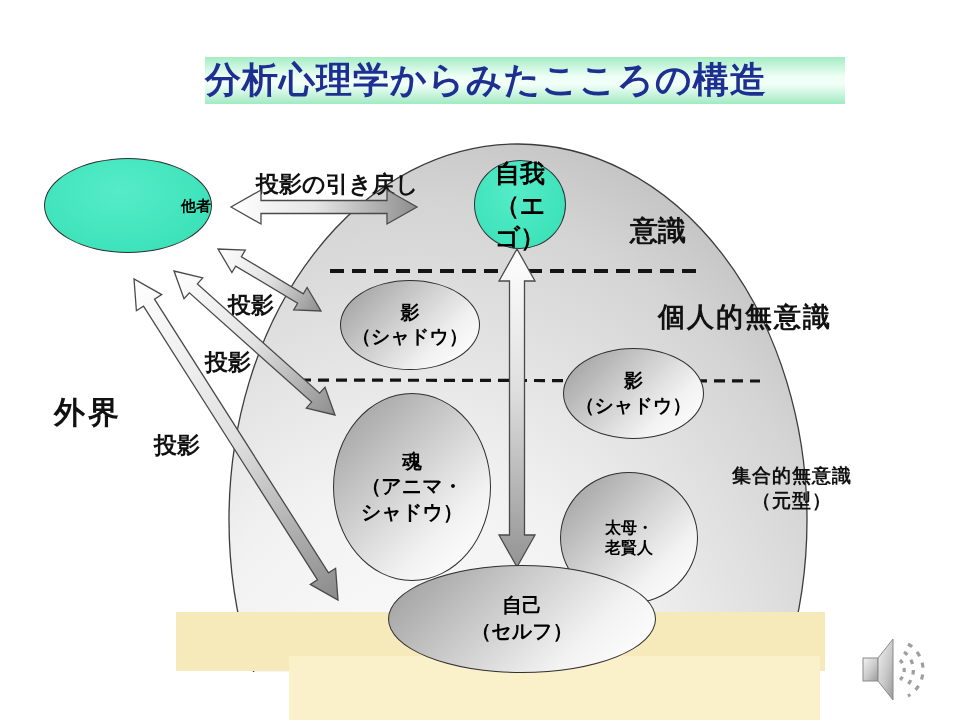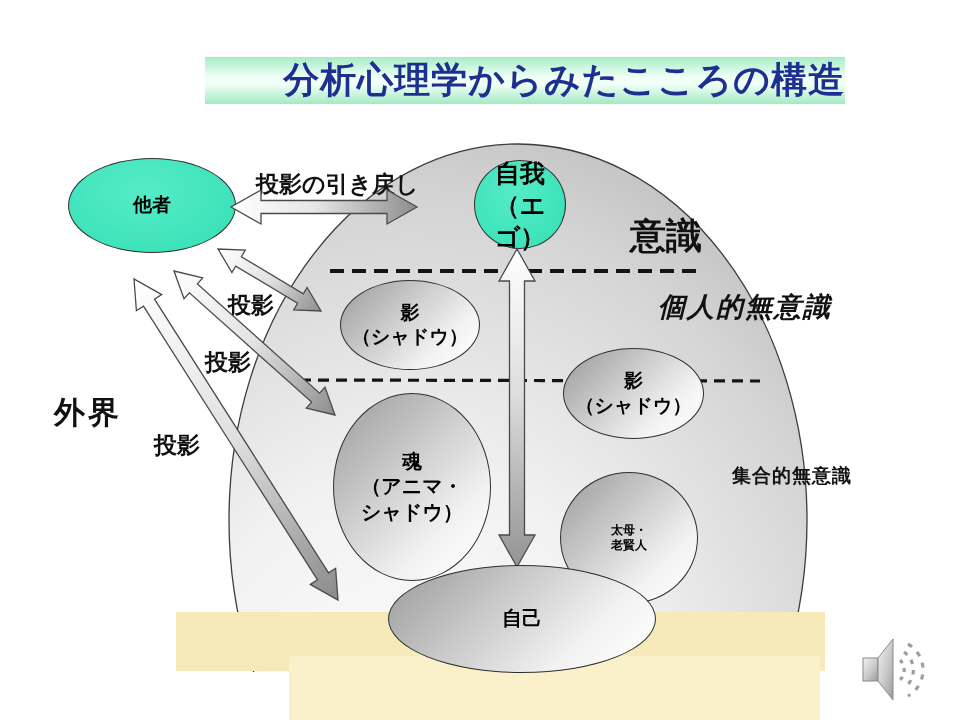--- a/index.html
+++ b/index.html
@@ -5,50 +5,50 @@
   html,body{margin:0;padding:0;background:#888;}
   #slide{
     position:relative;width:960px;height:720px;background:#ffffff;overflow:hidden;
     font-family:"Liberation Sans","DejaVu Sans",sans-serif;
   }
   .abs{position:absolute;}
   
   #title-bar{
     left:205px;top:57px;width:640px;height:47px;
     background:linear-gradient(180deg,#a6ecc5 0%,#eefff5 42%,#f2fff8 58%,#a2eac2 100%);
-    display:flex;align-items:center;justify-content:flex-end;
+    display:flex;align-items:center;justify-content:flex-start;
     color:#1e2f92;font-size:36px;font-weight:bold;letter-spacing:1px;white-space:nowrap;
     z-index:3;
   }
   
   .region-label{color:#111;font-weight:bold;white-space:nowrap;z-index:3;}
-  #lbl-consciousness{left:630px;top:212px;font-size:36px;}
-  #lbl-personal{left:658px;top:289px;font-size:27px;letter-spacing:2px;font-style:italic;}
+  #lbl-consciousness{left:630px;top:212px;font-size:28px;}
+  #lbl-personal{left:658px;top:299px;font-size:27px;letter-spacing:2px;}
   #lbl-collective{left:680px;top:464px;width:224px;font-size:19px;text-align:center;line-height:1.3;letter-spacing:1px;}
   #lbl-outer{left:54px;top:392px;font-size:31px;letter-spacing:3px;}
   
   .arrow-label{color:#111;font-weight:bold;font-size:23px;white-space:nowrap;z-index:4;}
   #lbl-withdrawal{left:256px;top:169px;}
   #lbl-proj1{left:228px;top:290px;}
   #lbl-proj2{left:205px;top:347px;}
   #lbl-proj3{left:154px;top:430px;}
   
   .node{
     border:1.5px solid #2f2f2f;border-radius:50%;
     display:flex;flex-direction:column;align-items:center;justify-content:center;
     text-align:center;font-weight:bold;color:#000;z-index:2;line-height:1.28;
   }
   .teal{background:radial-gradient(ellipse at 45% 35%, #55ecc8 0%, #3ee3ba 70%, #2fd9b0 100%);}
   .gray{background:linear-gradient(135deg,#9a9a9a 0%,#c9c9c9 38%,#f2f2f2 72%,#ffffff 95%);}
-  #node-other{left:68px;top:158px;width:166px;height:93px;font-size:19px;}
+  #node-other{left:44px;top:158px;width:166px;height:93px;font-size:15px;align-items:flex-end;}
   #node-ego{left:474px;top:160px;width:90px;height:87px;font-size:25px;}
   #node-shadow-left{left:340px;top:280px;width:138px;height:88px;font-size:19px;}
   #node-shadow-right{left:563px;top:348px;width:139px;height:89px;font-size:19px;}
   #node-soul{left:333px;top:393px;width:156px;height:186px;font-size:20px;}
-  #node-mother{left:560px;top:472px;width:136px;height:130px;font-size:12px;}
+  #node-mother{left:560px;top:472px;width:136px;height:130px;font-size:16px;}
   #node-self{left:388px;top:565px;width:266px;height:106px;font-size:20px;z-index:6;}
   
   #base-svg{left:0;top:0;z-index:1;}
   #arrow-svg{left:0;top:0;z-index:4;pointer-events:none;}
   
   #cream-band{left:176px;top:612px;width:649px;height:59px;background:#f6eaba;z-index:5;}
   #cream-low{left:289px;top:656px;width:531px;height:64px;background:#faf0c9;z-index:5;}
   
   #speaker{left:856px;top:630px;width:72px;height:72px;z-index:7;cursor:pointer;}
 </style>
@@ -75,20 +75,21 @@
   </svg>
 
   <div id="title-bar" class="abs">
     <span>分析心理学からみたこころの構造</span>
   </div>
 
   <div id="lbl-consciousness" class="abs region-label">意識</div>
   <div id="lbl-personal" class="abs region-label">個人的無意識</div>
   <div id="lbl-collective" class="abs region-label">
     <div>集合的無意識</div>
+    <div>（元型）</div>
   </div>
   <div id="lbl-outer" class="abs region-label">外界</div>
 
   <div id="lbl-withdrawal" class="abs arrow-label">投影の引き戻し</div>
   <div id="lbl-proj1" class="abs arrow-label">投影</div>
   <div id="lbl-proj2" class="abs arrow-label">投影</div>
   <div id="lbl-proj3" class="abs arrow-label">投影</div>
 
   <div id="node-other" class="abs node teal">
     <div>他者</div>
@@ -109,20 +110,21 @@
     <div>魂</div>
     <div>（アニマ・</div>
     <div>シャドウ）</div>
   </div>
   <div id="node-mother" class="abs node gray">
     <div>太母・</div>
     <div>老賢人</div>
   </div>
   <div id="node-self" class="abs node gray">
     <div>自己</div>
+    <div>（セルフ）</div>
   </div>
 
   <svg id="arrow-svg" class="abs" width="960" height="720">
     <defs>
       <linearGradient id="agH" gradientUnits="userSpaceOnUse" x1="231" y1="207" x2="417" y2="207">
         <stop offset="0%" stop-color="#ffffff"></stop>
           <stop offset="45%" stop-color="#e6e6e6"></stop>
           <stop offset="100%" stop-color="#8d8d8d"></stop>
       </linearGradient>
       <linearGradient id="agV" gradientUnits="userSpaceOnUse" x1="517" y1="249" x2="517" y2="567">

